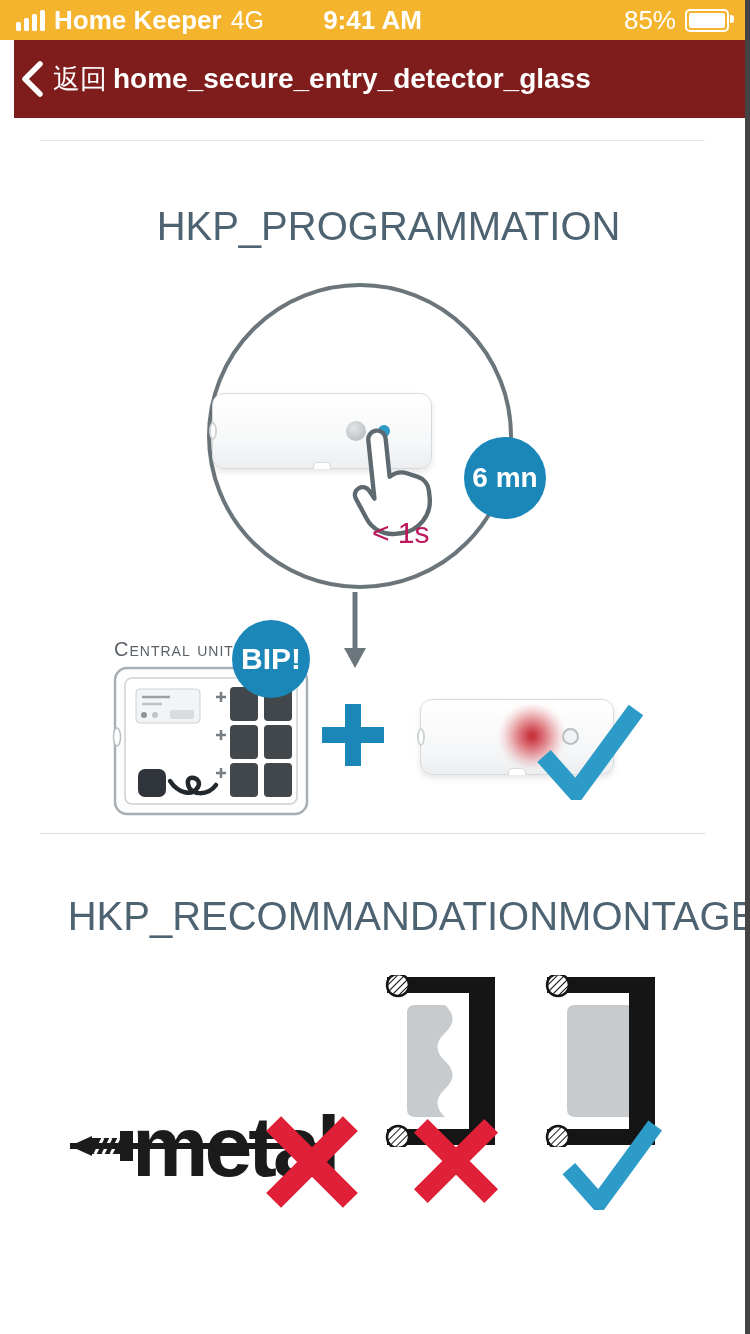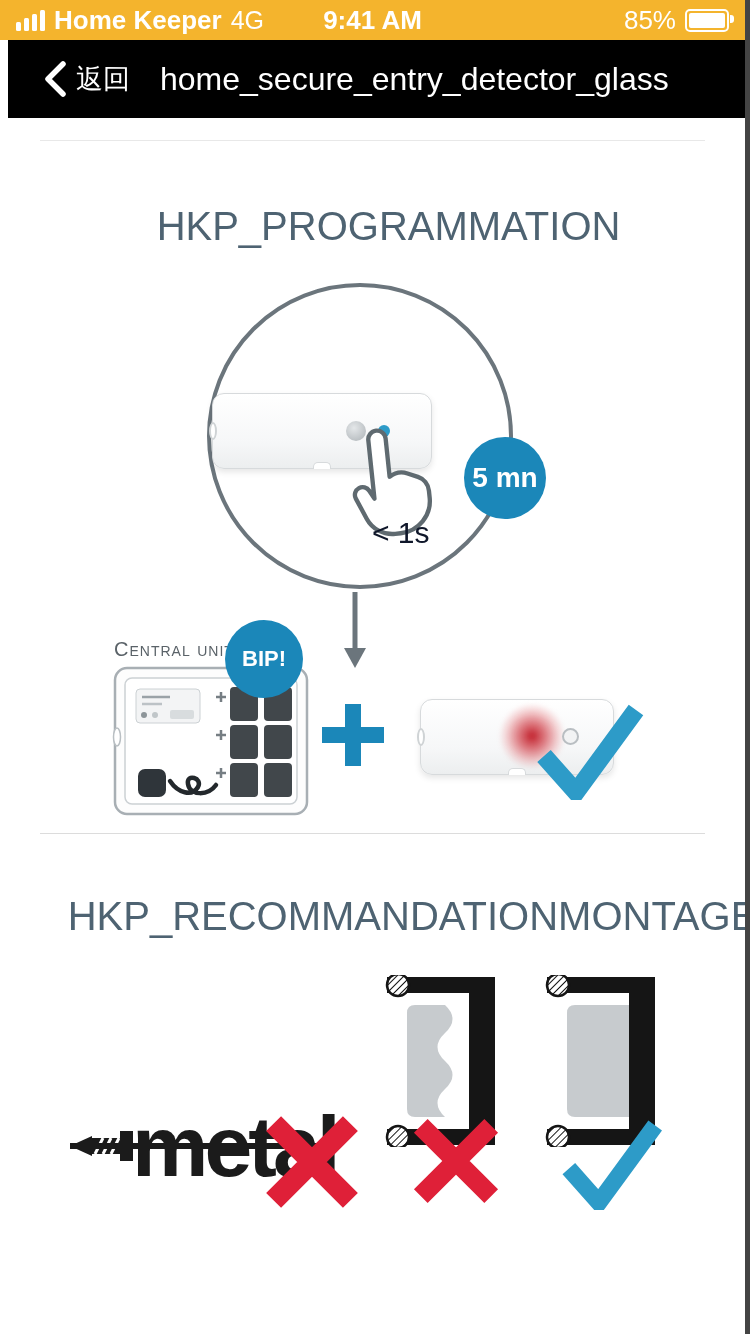--- a/index.html
+++ b/index.html
@@ -15,25 +15,25 @@
   .sb-right{margin-left:auto;display:flex;align-items:center;gap:9px;font-size:26px;z-index:2;}
   .signal-bars{display:flex;align-items:flex-end;gap:3px;height:22px;}
   .signal-bars i{display:block;width:5px;background:#fff;border-radius:1.5px;}
   .signal-bars i:nth-child(1){height:9px;}.signal-bars i:nth-child(2){height:13px;}
   .signal-bars i:nth-child(3){height:17px;}.signal-bars i:nth-child(4){height:21px;}
   .battery{position:relative;width:40px;height:19px;border:2px solid #fff;border-radius:5px;}
   .battery .fill{position:absolute;left:2px;top:2px;right:2px;bottom:2px;background:#fff;border-radius:2px;}
   .battery::after{content:"";position:absolute;right:-7px;top:4px;width:4px;height:8px;background:#fff;border-radius:0 3px 3px 0;}
 
   
-  .navbar{position:absolute;top:40px;left:8px;right:0;height:78px;background:#000000;color:#fff;
-          display:flex;align-items:center;padding:0 35px;box-sizing:border-box;}
+  .navbar{position:absolute;top:40px;left:14px;right:0;height:78px;background:#7f1d1d;color:#fff;
+          display:flex;align-items:center;padding:0 6px;box-sizing:border-box;}
   .back-button{display:flex;align-items:center;gap:9px;cursor:pointer;}
   .back-label{font-size:27px;}
-  .nav-title{margin-left:30px;font-size:32px;font-weight:400;white-space:nowrap;}
+  .nav-title{margin-left:6px;font-size:28px;font-weight:700;white-space:nowrap;}
 
   
   .content{position:absolute;top:118px;left:0;right:0;bottom:0;background:#fff;}
   .top-hairline{position:absolute;top:22px;left:40px;right:40px;height:1px;background:#e8e8e8;}
   .section-divider{position:absolute;top:715px;left:40px;right:40px;height:1px;background:#dcdcdc;}
   .section-heading{position:absolute;left:0;width:100%;text-align:center;margin:16px;
                    font-size:40px;font-weight:400;color:#4E6372;}
   #heading-prog{top:70px;}
   #heading-reco{top:760px;padding-left:24px;}
   #heading-ferm{top:1162px;}
@@ -46,25 +46,25 @@
   #sensor1{left:212px;top:275px;width:218px;height:74px;}
   #sensor2{left:420px;top:581px;width:192px;height:74px;}
   .sensor .edge{position:absolute;left:-4px;top:50%;transform:translateY(-50%);width:8px;height:18px;
                 border:2px solid #cfd3d5;border-radius:50%;background:#fff;box-sizing:border-box;}
   .led-housing{position:absolute;left:133px;top:27px;width:20px;height:20px;border-radius:50%;
                background:radial-gradient(circle at 40% 35%,#e4e7e9,#acb2b6);}
   .prog-dot{position:absolute;left:165px;top:31px;width:12px;height:12px;border-radius:50%;background:#2D9BC8;}
   .sensor .notch{position:absolute;bottom:-1px;left:50%;transform:translateX(-50%);width:16px;height:6px;
                  border:1px solid #d7dadc;border-bottom:0;border-radius:5px 5px 0 0;background:#fff;}
   .hand{position:absolute;left:342px;top:308px;width:92px;height:118px;transform:rotate(-6deg);}
-  .press-duration{position:absolute;left:372px;top:398px;font-size:30px;color:#0f172a;}
+  .press-duration{position:absolute;left:372px;top:398px;font-size:30px;color:#be185d;}
   .badge{position:absolute;border-radius:50%;background:#1B87B9;color:#fff;font-weight:700;
          display:flex;align-items:center;justify-content:center;}
   #badge-2mn{left:464px;top:319px;width:82px;height:82px;font-size:28px;}
-  #badge-bip{left:225px;top:502px;width:78px;height:78px;font-size:22px;}
+  #badge-bip{left:232px;top:502px;width:78px;height:78px;font-size:30px;}
   .down-arrow{position:absolute;left:341px;top:474px;}
 
   .cu-label{position:absolute;left:114px;top:520px;font-size:20px;color:#5a6268;
             font-variant:small-caps;letter-spacing:1px;}
   .central-unit{position:absolute;left:112px;top:547px;width:198px;height:152px;}
 
   .plus{position:absolute;left:322px;top:586px;width:62px;height:62px;}
   .plus::before{content:"";position:absolute;left:0;top:23px;width:62px;height:16px;background:#1B87B9;}
   .plus::after{content:"";position:absolute;left:23px;top:0;width:16px;height:62px;background:#1B87B9;}
 
@@ -134,21 +134,21 @@
       <span class="prog-dot"></span>
       <span class="notch"></span>
     </div>
 
     <svg class="hand" viewBox="0 0 70 95">
       <path d="M23 10 a7 7 0 0 1 14 0 v31 c4.5 -2.8 10 -3.2 14.6 -1.1 l8 3.6 c4.7 2.1 7.7 6.8 7.7 12 v5.5 c0 14.5 -11.7 26.2 -26.2 26.2 h-4.4 c-9.5 0 -18 -5.7 -21.6 -14.5 l-7 -17 c-1.3 -3.2 0.2 -6.9 3.4 -8.2 c3 -1.2 6.5 0.1 8 3 l3.5 6.8 z" fill="#ffffff" stroke="#5f6a70" stroke-width="3.5" stroke-linejoin="round"></path>
     </svg>
 
     <span class="press-duration">&lt; 1s</span>
 
-    <div id="badge-2mn" class="badge">5 mn</div>
+    <div id="badge-2mn" class="badge">6 mn</div>
 
     <svg class="down-arrow" width="28" height="78" viewBox="0 0 28 78">
       <line x1="14" y1="0" x2="14" y2="58" stroke="#6B757C" stroke-width="5"></line>
       <polygon points="3,56 25,56 14,76" fill="#6B757C"></polygon>
     </svg>
 
     <span class="cu-label">Central unit</span>
 
     <svg class="central-unit" viewBox="0 0 198 152">
       <rect x="3" y="3" width="192" height="146" rx="12" fill="#fdfdfd" stroke="#a8afb4" stroke-width="2.5"></rect>

